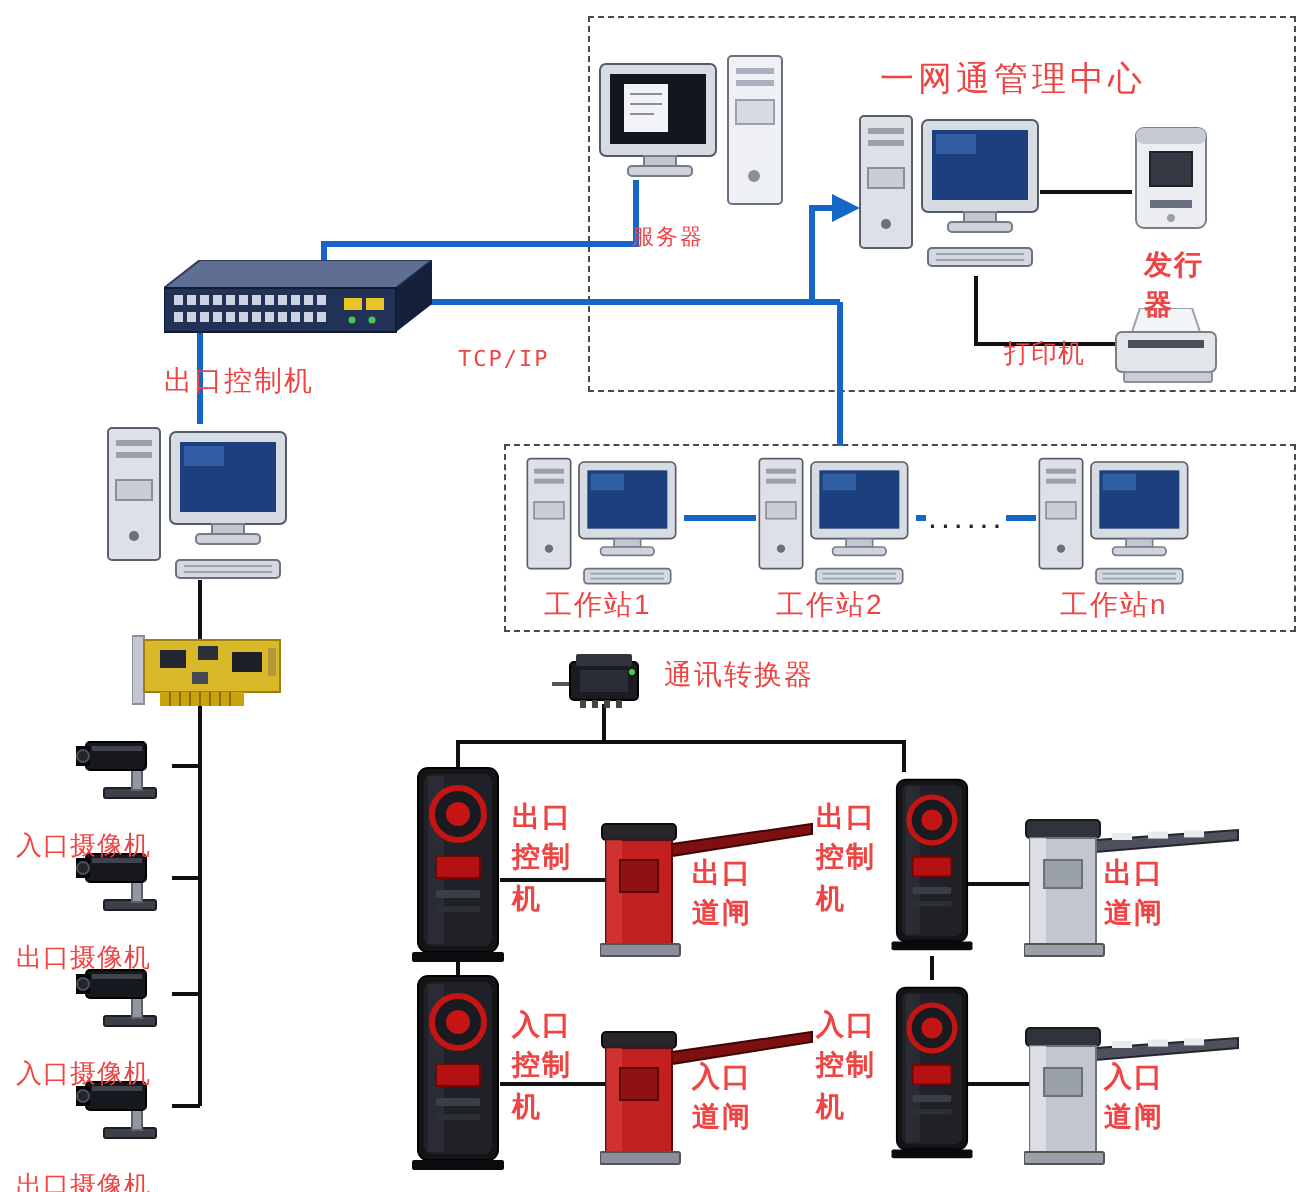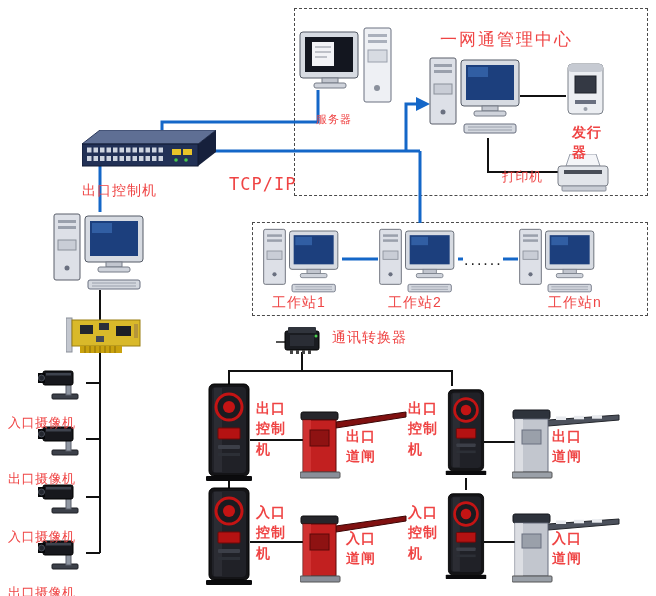--- a/index.html
+++ b/index.html
@@ -4,21 +4,21 @@
 <style>
   * { margin:0; padding:0; box-sizing:border-box; }
   body { background:#ffffff; font-family:"Liberation Sans", sans-serif; }
   .canvas { position:relative; width:656px; height:596px; background:#ffffff; overflow:hidden; }
   .dashed-box { position:absolute; border:1px dashed #4a4a4a; z-index:0; }
   .wires { position:absolute; left:0; top:0; z-index:1; pointer-events:none; }
   .node { position:absolute; z-index:2; }
   .lbl { position:absolute; z-index:3; font-size:14px; color:#ef4444; letter-spacing:1px; line-height:1.45; white-space:nowrap; }
   .vlab { white-space:normal; width:32px;font-weight:bold; }
   .title { font-size:17px; letter-spacing:2px; }
-  .mono { font-family:"DejaVu Sans Mono", monospace; font-size:17px; letter-spacing:1px; }
+  .mono { font-family:"DejaVu Sans Mono", monospace; font-size:11px; letter-spacing:1px; }
   .small { font-size:13px; letter-spacing:0.5px;margin-top:12px; }
   .dots { font-size:16px; letter-spacing:2px; color:#222; }
 </style>
 </head>
 <body>
 
 <div class="canvas">
 
   <svg width="0" height="0" style="position:absolute" aria-hidden="true">
     <defs>
@@ -257,21 +257,21 @@
     </svg>
   <div class="lbl" style="left:272px;top:292px">工作站1</div>
   <svg class="node" style="left:378px;top:226px" width="80" height="70">
       <use href="#sym-pc"></use>
     </svg>
   <div class="lbl" style="left:388px;top:292px">工作站2</div>
   <div class="lbl dots" style="left:464px;top:248px">......</div>
   <svg class="node" style="left:518px;top:226px" width="80" height="70">
       <use href="#sym-pc"></use>
     </svg>
-  <div class="lbl" style="left:548px;top:292px">工作站n</div>
+  <div class="lbl" style="left:530px;top:292px">工作站n</div>
 
   <svg class="node" style="left:276px;top:324px" width="52" height="34">
       <use href="#sym-converter"></use>
     </svg>
   <div class="lbl" style="left:332px;top:327px">通讯转换器</div>
 
   <svg class="node" style="left:204px;top:382px" width="50" height="100">
       <use href="#sym-kiosk"></use>
     </svg>
   <div class="lbl vlab" style="left:256px;top:398px">出口控制机</div>

